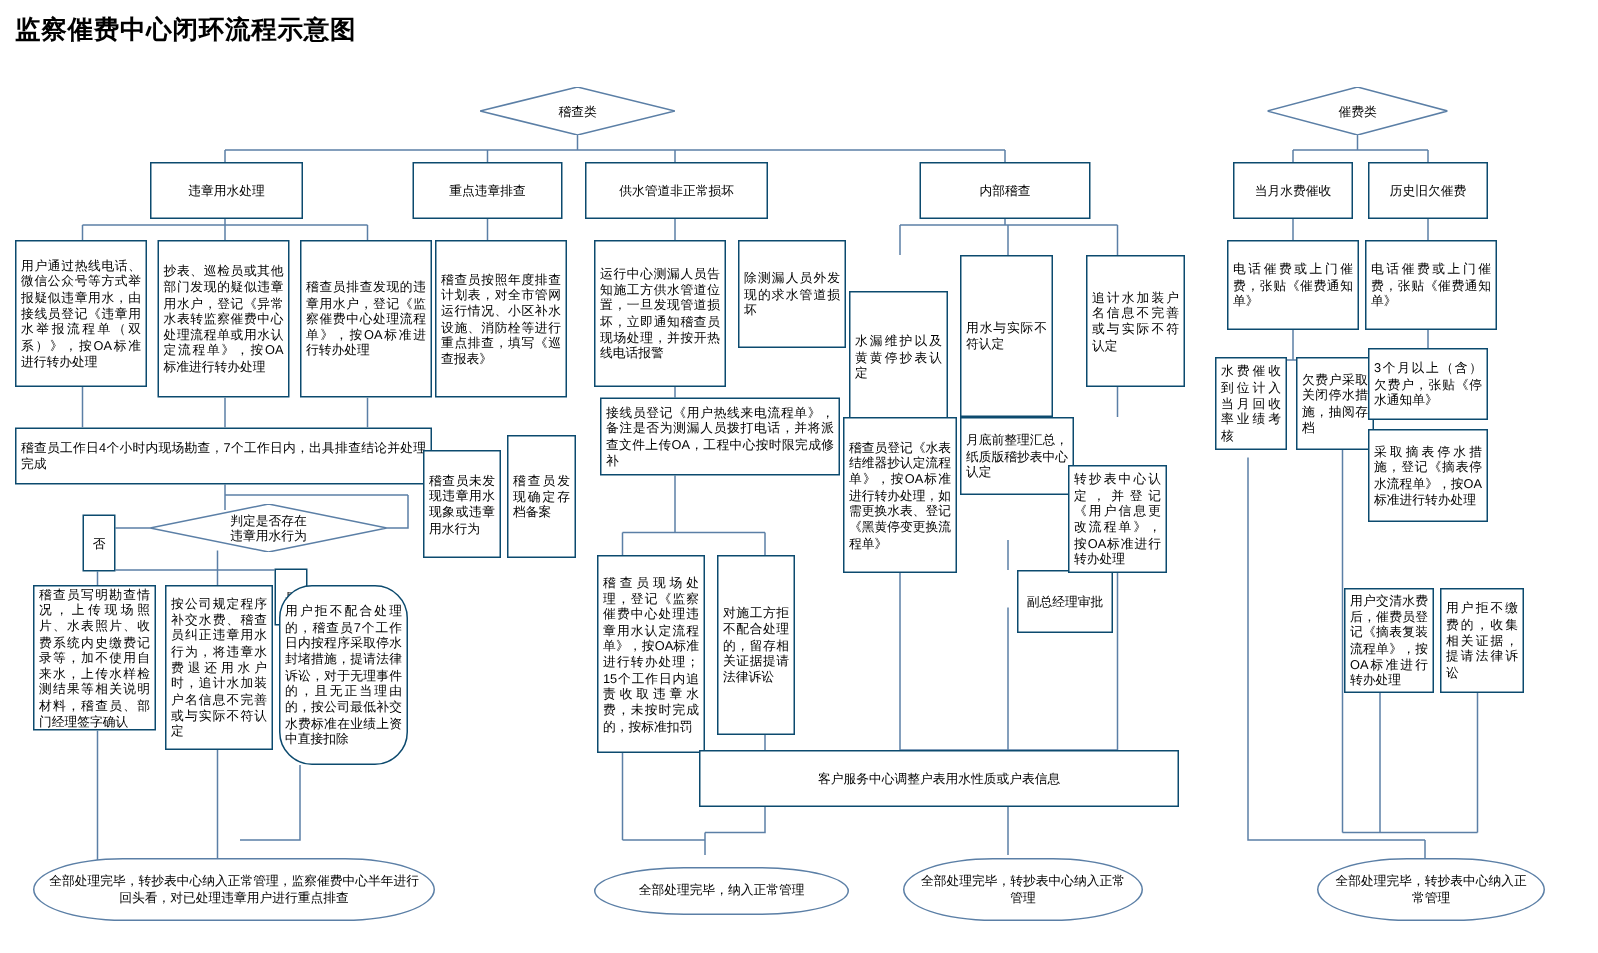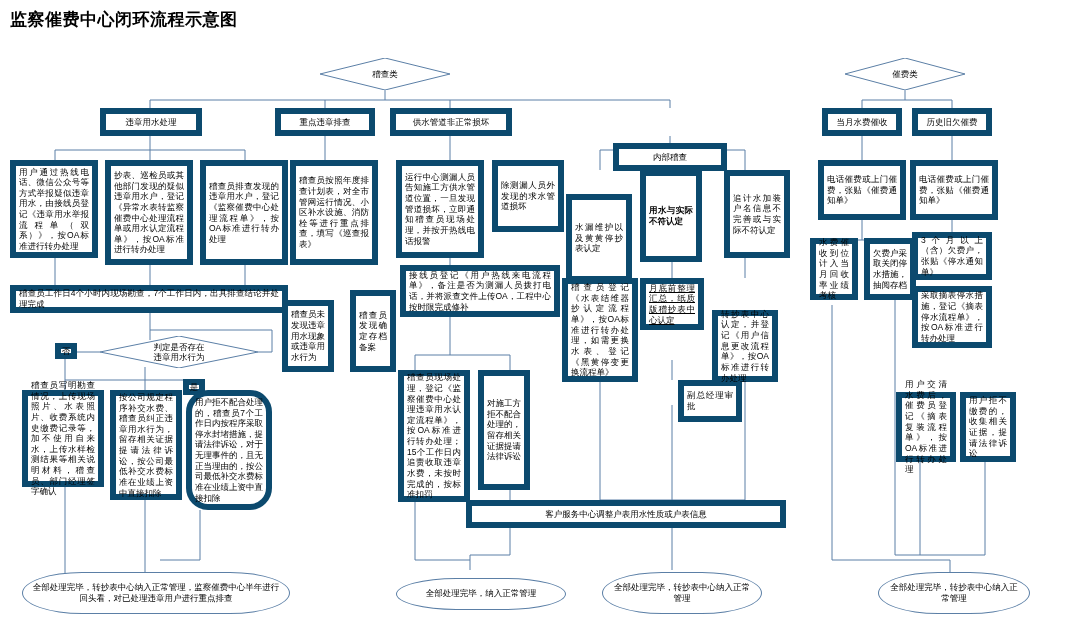--- a/index.html
+++ b/index.html
@@ -8,24 +8,24 @@
     background:#ffffff;
     font-family:"Liberation Sans","DejaVu Sans",sans-serif;
     font-size:9px;color:#000;overflow:hidden;
   }
   #title{
     position:absolute;left:10px;top:8px;
     font-size:17px;font-weight:bold;letter-spacing:.5px;
   }
   .node{
     position:absolute;box-sizing:border-box;
-    border:6px solid #0c4a6e;background:#ffffff;
+    border:1px solid #0c4a6e;background:#ffffff;
     display:flex;align-items:center;justify-content:center;
     text-align:center;line-height:1.25;
-    padding:2px 3px;font-size:8.5px;
+    padding:18px 3px;font-size:8.5px;
   }
   .node.just{ text-align:justify; text-justify:inter-ideograph; }
   .node.center{ text-align:center; }
   .diamond-wrap{position:absolute;}
   .diamond{
     position:absolute;left:0;top:0;width:100%;height:100%;
   }
   .diamond svg{display:block;}
   .dlabel{
     position:absolute;left:0;top:0;width:100%;height:100%;
@@ -162,51 +162,51 @@
   <div class="dlabel" style="white-space:pre-line;">判定是否存在
 违章用水行为</div>
 </div>
 
 <div class="node center" style="left:55px;top:343px;width:22px;height:14px;">否</div>
 <div class="node center" style="left:183px;top:379px;width:22px;height:14px;">是</div>
 
 <div class="node center" style="left:100px;top:108px;width:102px;height:28px;">违章用水处理</div>
 <div class="node center" style="left:275px;top:108px;width:100px;height:28px;">重点违章排查</div>
 <div class="node center" style="left:390px;top:108px;width:122px;height:28px;">供水管道非正常损坏</div>
-<div class="node center" style="left:613px;top:108px;width:114px;height:28px;margin-top:35px;">内部稽查</div>
+<div class="node center" style="left:613px;top:108px;width:114px;height:28px;">内部稽查</div>
 <div class="node center" style="left:822px;top:108px;width:80px;height:28px;">当月水费催收</div>
 <div class="node center" style="left:912px;top:108px;width:80px;height:28px;">历史旧欠催费</div>
 
 <div class="node just" style="left:10px;top:160px;width:88px;height:98px;">用户通过热线电话、微信公众号等方式举报疑似违章用水，由接线员登记《违章用水举报流程单（双系）》，按OA标准进行转办处理</div>
 <div class="node just" style="left:105px;top:160px;width:88px;height:105px;">抄表、巡检员或其他部门发现的疑似违章用水户，登记《异常水表转监察催费中心处理流程单或用水认定流程单》，按OA标准进行转办处理</div>
 <div class="node just" style="left:200px;top:160px;width:88px;height:105px;">稽查员排查发现的违章用水户，登记《监察催费中心处理流程单》，按OA标准进行转办处理</div>
 
 <div class="node just" style="left:10px;top:285px;width:278px;height:28px;">稽查员工作日4个小时内现场勘查，7个工作日内，出具排查结论并处理完成</div>
 
 <div class="node just" style="left:282px;top:300px;width:52px;height:72px;">稽查员未发现违章用水现象或违章用水行为</div>
-<div class="node just" style="left:338px;top:290px;width:46px;height:82px;margin-left:12px;">稽查员发现确定存档备案</div>
+<div class="node just" style="left:338px;top:290px;width:46px;height:82px;">稽查员发现确定存档备案</div>
 
 <div class="node just" style="left:22px;top:390px;width:82px;height:97px;">稽查员写明勘查情况，上传现场照片、水表照片、收费系统内史缴费记录等，加不使用自来水，上传水样检测结果等相关说明材料，稽查员、部门经理签字确认</div>
-<div class="node just" style="left:110px;top:390px;width:72px;height:110px;">按公司规定程序补交水费、稽查员纠正违章用水行为，留存相关证据提请法律诉讼，按公司最低补交水费标准在业绩上资中直接扣除</div>
+<div class="node just" style="left:110px;top:390px;width:72px;height:110px;">按公司规定程序补交水费、稽查员纠正违章用水行为，将违章水费退还用水户时，追计水加装户名信息不完善或与实际不符认定</div>
 <div class="node just" style="left:186px;top:390px;width:86px;height:120px;border-radius:22px;">用户拒不配合处理的，稽查员7个工作日内按程序采取停水封堵措施，提请法律诉讼，对于无理事件的，且无正当理由的，按公司最低补交水费标准在业绩上资中直接扣除</div>
 
 <div class="node just" style="left:290px;top:160px;width:88px;height:105px;">稽查员按照年度排查计划表，对全市管网运行情况、小区补水设施、消防栓等进行重点排查，填写《巡查报表》</div>
 
 <div class="node just" style="left:396px;top:160px;width:88px;height:98px;">运行中心测漏人员告知施工方供水管道位置，一旦发现管道损坏，立即通知稽查员现场处理，并按开热线电话报警</div>
 <div class="node just" style="left:492px;top:160px;width:72px;height:72px;">除测漏人员外发现的求水管道损坏</div>
 <div class="node just" style="left:400px;top:265px;width:160px;height:52px;">接线员登记《用户热线来电流程单》，备注是否为测漏人员拨打电话，并将派查文件上传OA，工程中心按时限完成修补</div>
 <div class="node just" style="left:398px;top:370px;width:72px;height:132px;">稽查员现场处理，登记《监察催费中心处理违章用水认定流程单》，按OA标准进行转办处理；15个工作日内追责收取违章水费，未按时完成的，按标准扣罚</div>
 <div class="node just" style="left:478px;top:370px;width:52px;height:120px;">对施工方拒不配合处理的，留存相关证据提请法律诉讼</div>
 
 <div class="node just" style="left:566px;top:170px;width:66px;height:88px;margin-top:24px;">水漏维护以及黄黄停抄表认定</div>
-<div class="node just" style="left:640px;top:170px;width:62px;height:92px;font-weight:bold;">用水与实际不符认定</div>
+<div class="node just" style="left:640px;top:170px;width:62px;height:108px;">用水与实际不符认定</div>
 <div class="node just" style="left:724px;top:170px;width:66px;height:88px;">追计水加装户名信息不完善或与实际不符认定</div>
 
 <div class="node just" style="left:562px;top:278px;width:76px;height:104px;">稽查员登记《水表结维器抄认定流程单》，按OA标准进行转办处理，如需更换水表、登记《黑黄停变更换流程单》</div>
-<div class="node just" style="left:640px;top:278px;width:64px;height:52px;text-decoration:underline;">月底前整理汇总，纸质版稽抄表中心认定</div>
+<div class="node just" style="left:640px;top:278px;width:76px;height:52px;">月底前整理汇总，纸质版稽抄表中心认定</div>
 <div class="node just" style="left:640px;top:380px;width:64px;height:42px;margin-left:38px;">副总经理审批</div>
 <div class="node just" style="left:712px;top:310px;width:66px;height:72px;">转抄表中心认定，并登记《用户信息更改流程单》，按OA标准进行转办处理</div>
 
 <div class="node center" style="left:466px;top:500px;width:320px;height:28px;">客户服务中心调整户表用水性质或户表信息</div>
 
 <div class="node just" style="left:818px;top:160px;width:88px;height:60px;">电话催费或上门催费，张贴《催费通知单》</div>
 <div class="node just" style="left:910px;top:160px;width:88px;height:60px;">电话催费或上门催费，张贴《催费通知单》</div>
 
 <div class="node just" style="left:810px;top:238px;width:48px;height:62px;">水费催收到位计入当月回收率业绩考核</div>
 <div class="node just" style="left:864px;top:238px;width:52px;height:62px;">欠费户采取关闭停水措施，抽阅存档</div>

